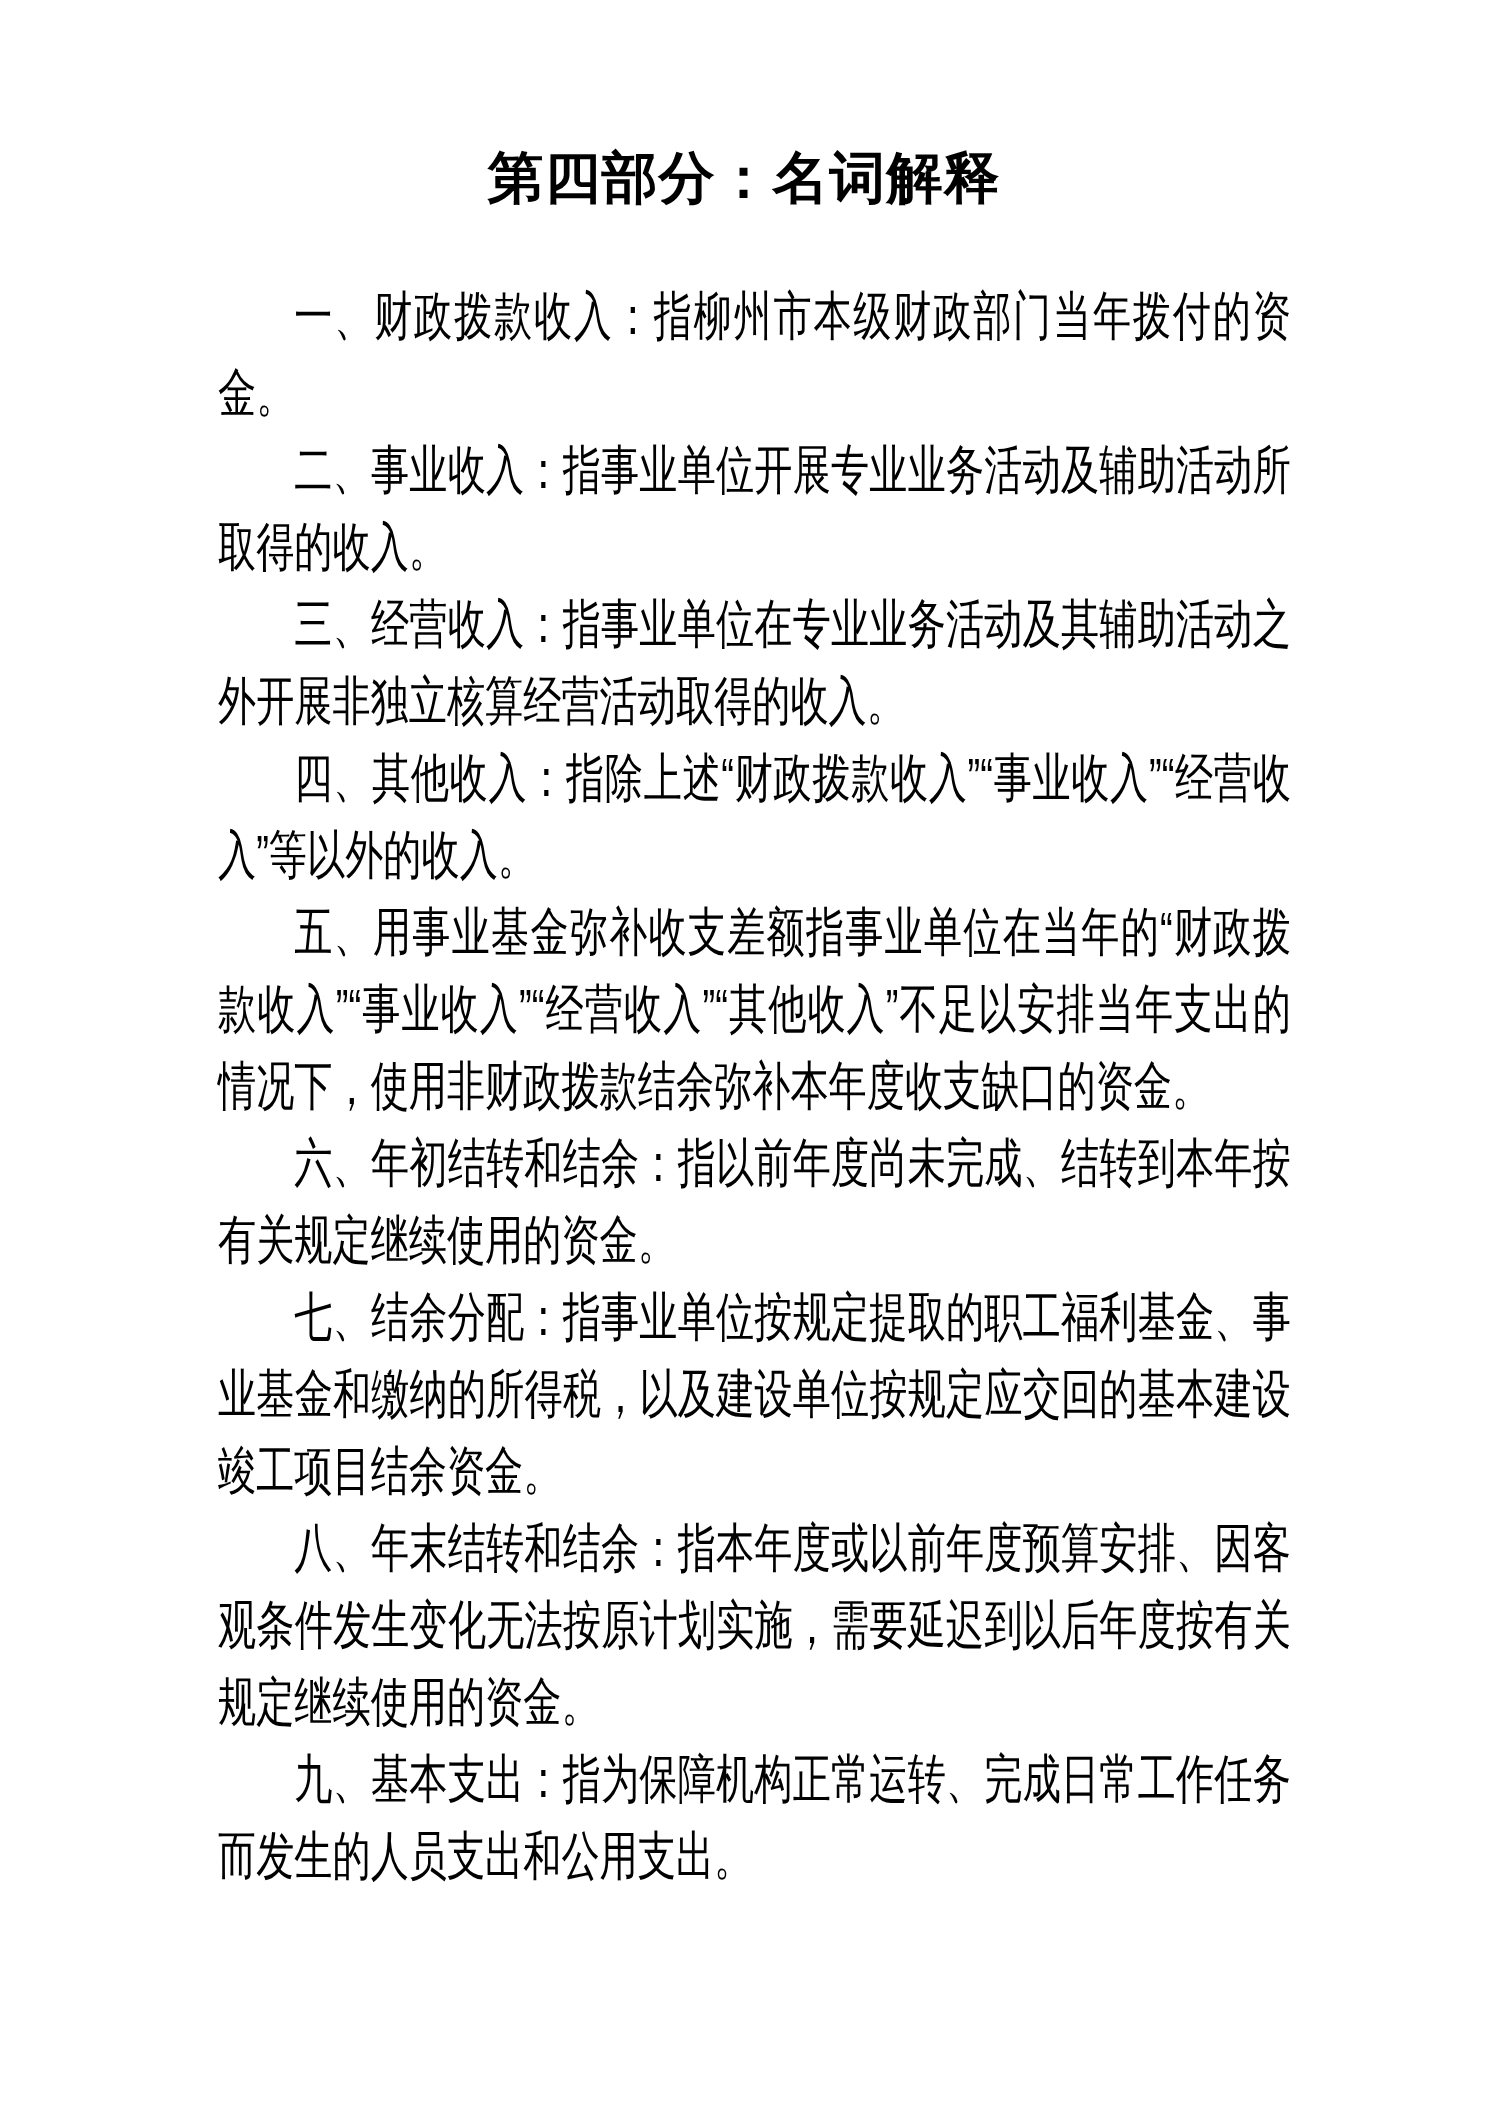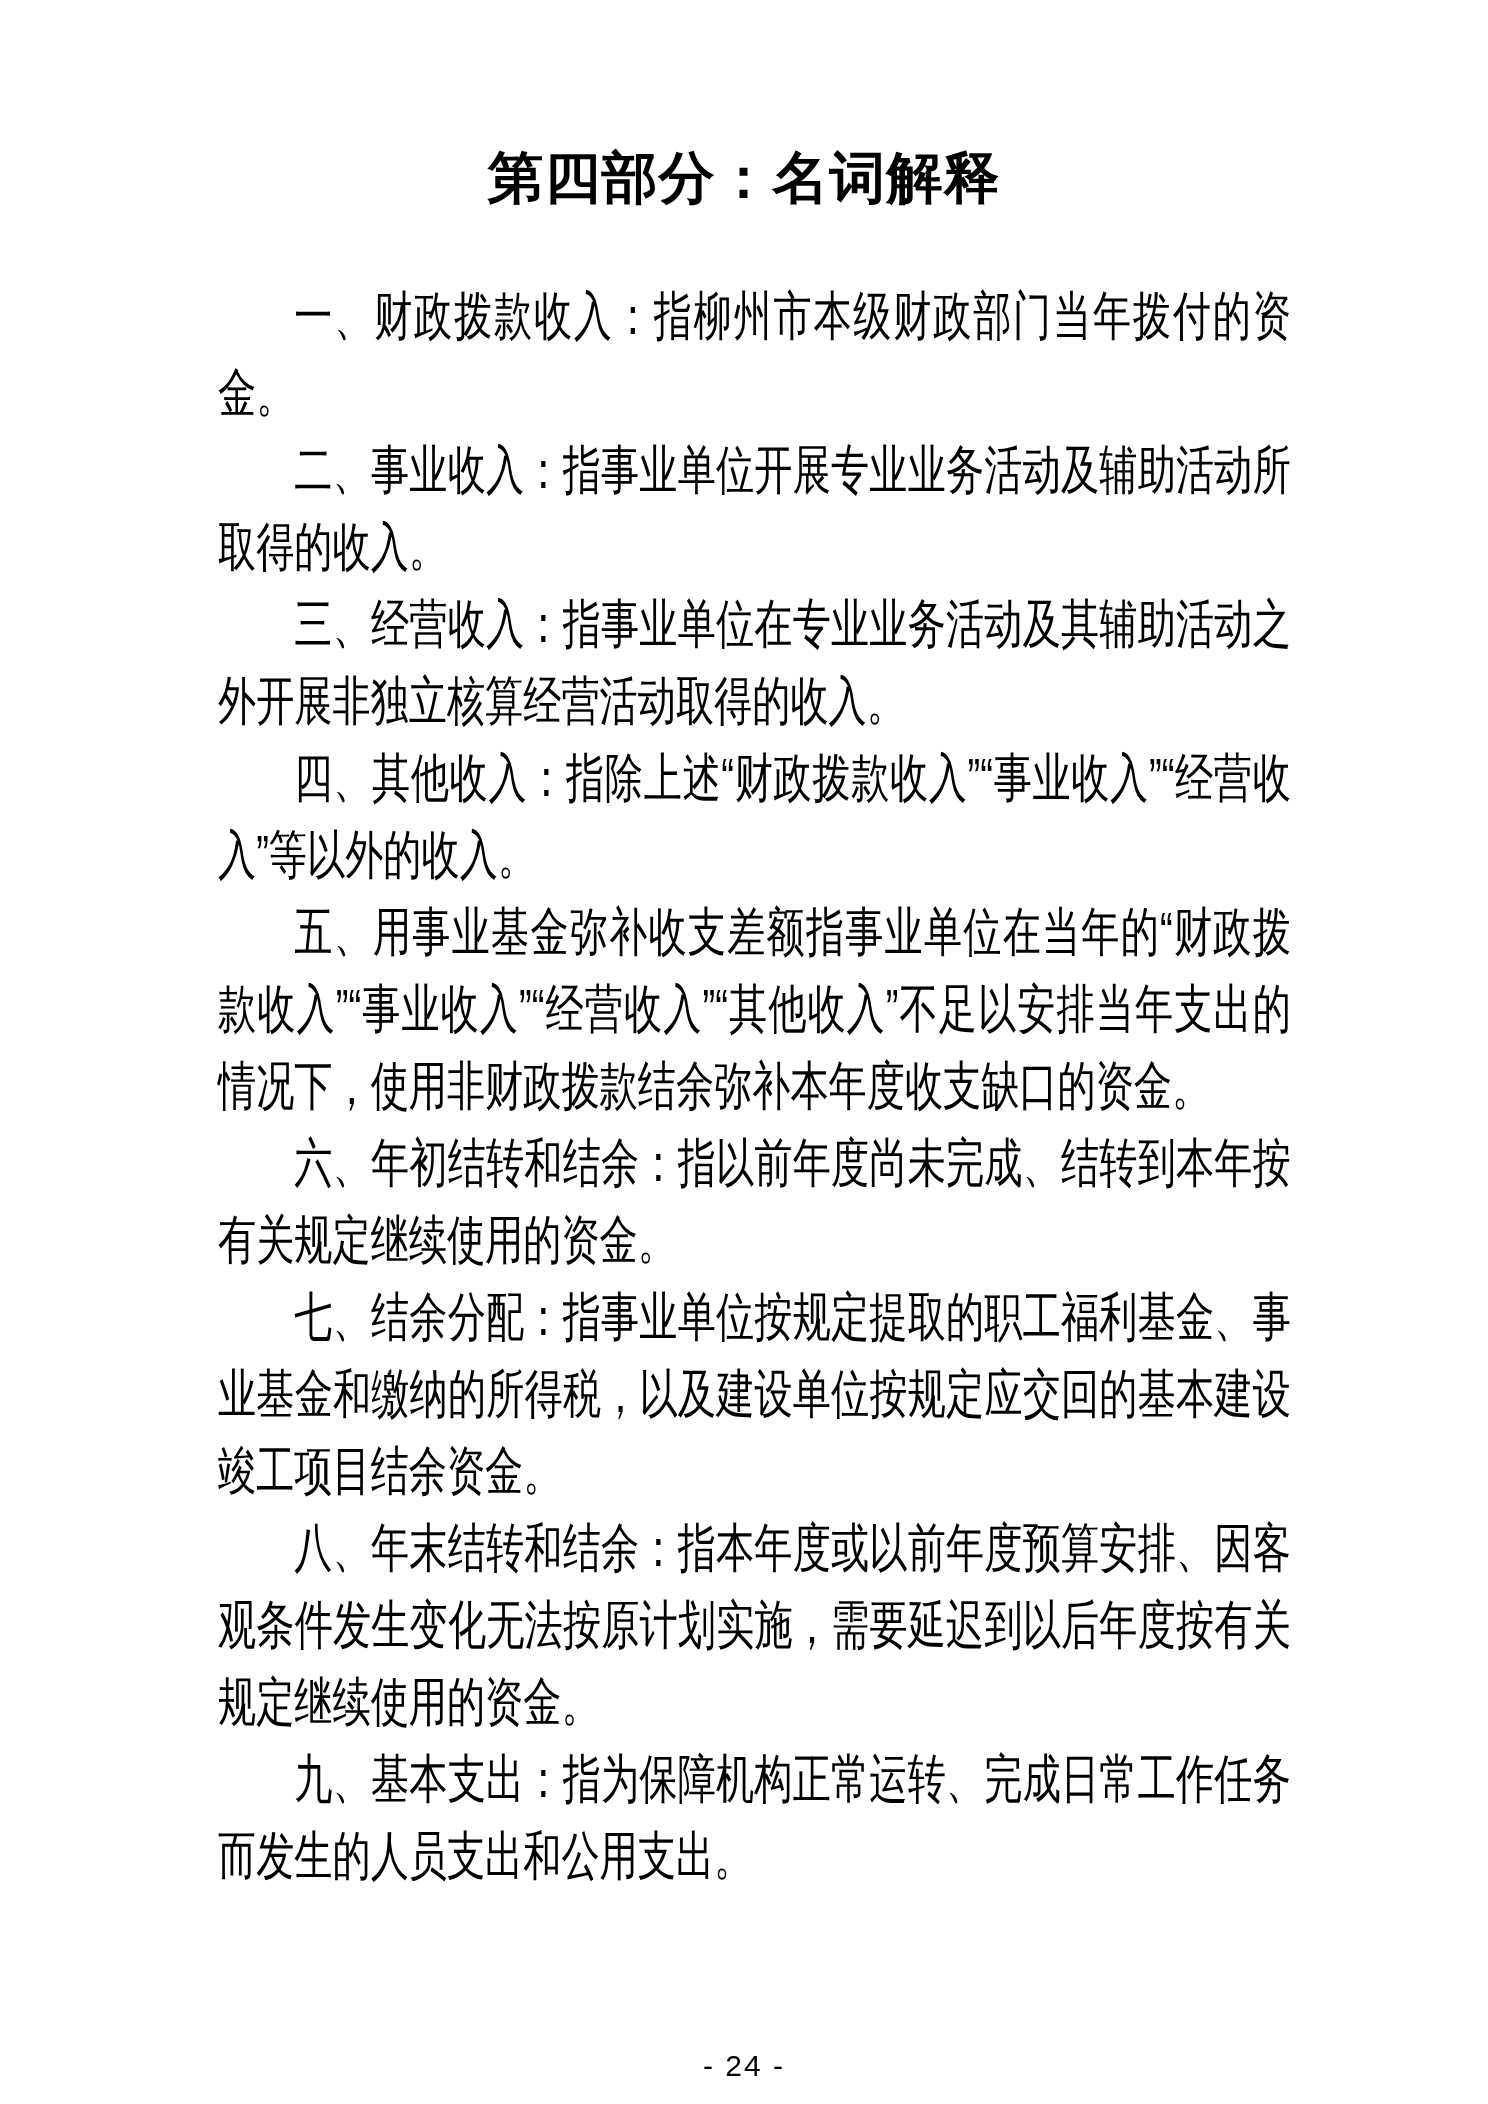--- a/index.html
+++ b/index.html
@@ -69,14 +69,13 @@
       <p>二、事业收入：指事业单位开展专业业务活动及辅助活动所取得的收入。</p>
       <p>三、经营收入：指事业单位在专业业务活动及其辅助活动之外开展非独立核算经营活动取得的收入。</p>
       <p>四、其他收入：指除上述“财政拨款收入”“事业收入”“经营收入”等以外的收入。</p>
       <p>五、用事业基金弥补收支差额指事业单位在当年的“财政拨款收入”“事业收入”“经营收入”“其他收入”不足以安排当年支出的情况下，使用非财政拨款结余弥补本年度收支缺口的资金。</p>
       <p>六、年初结转和结余：指以前年度尚未完成、结转到本年按有关规定继续使用的资金。</p>
       <p>七、结余分配：指事业单位按规定提取的职工福利基金、事业基金和缴纳的所得税，以及建设单位按规定应交回的基本建设竣工项目结余资金。</p>
       <p>八、年末结转和结余：指本年度或以前年度预算安排、因客观条件发生变化无法按原计划实施，需要延迟到以后年度按有关规定继续使用的资金。</p>
       <p>九、基本支出：指为保障机构正常运转、完成日常工作任务而发生的人员支出和公用支出。</p>
     </div>
 
-  <div class="page-footer">- 24 -</div>
 </div>
 
 </body></html>

